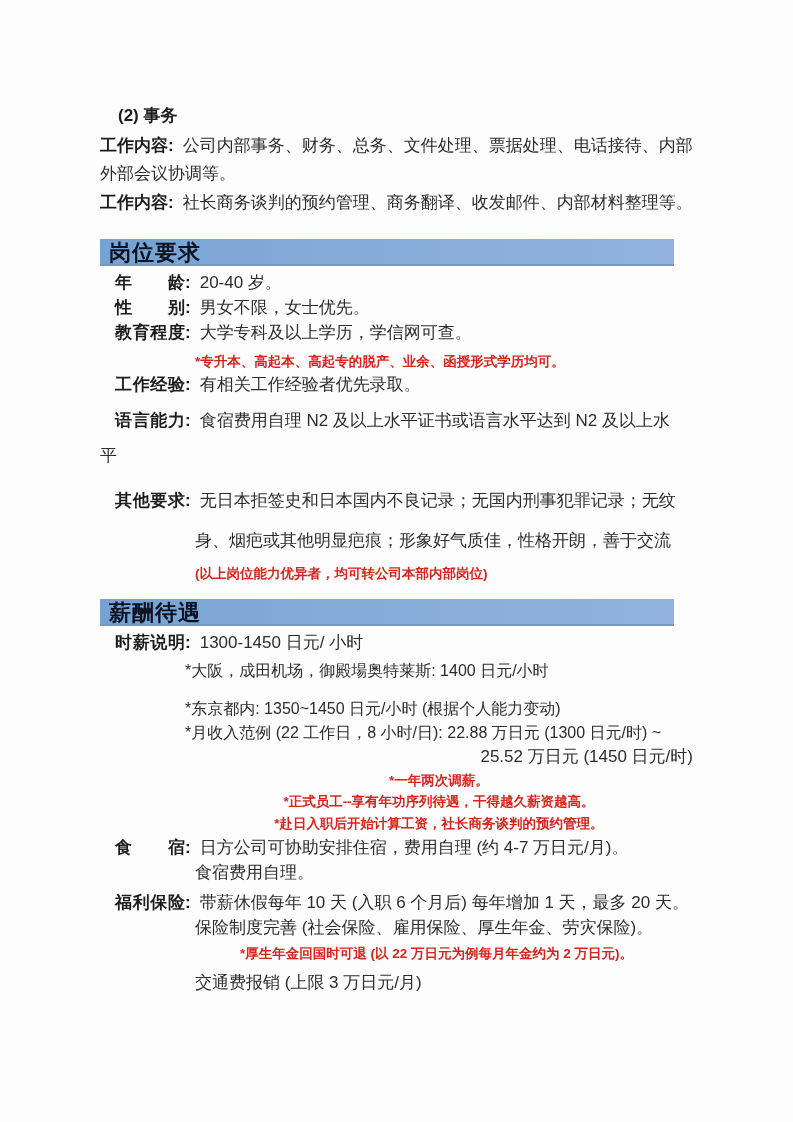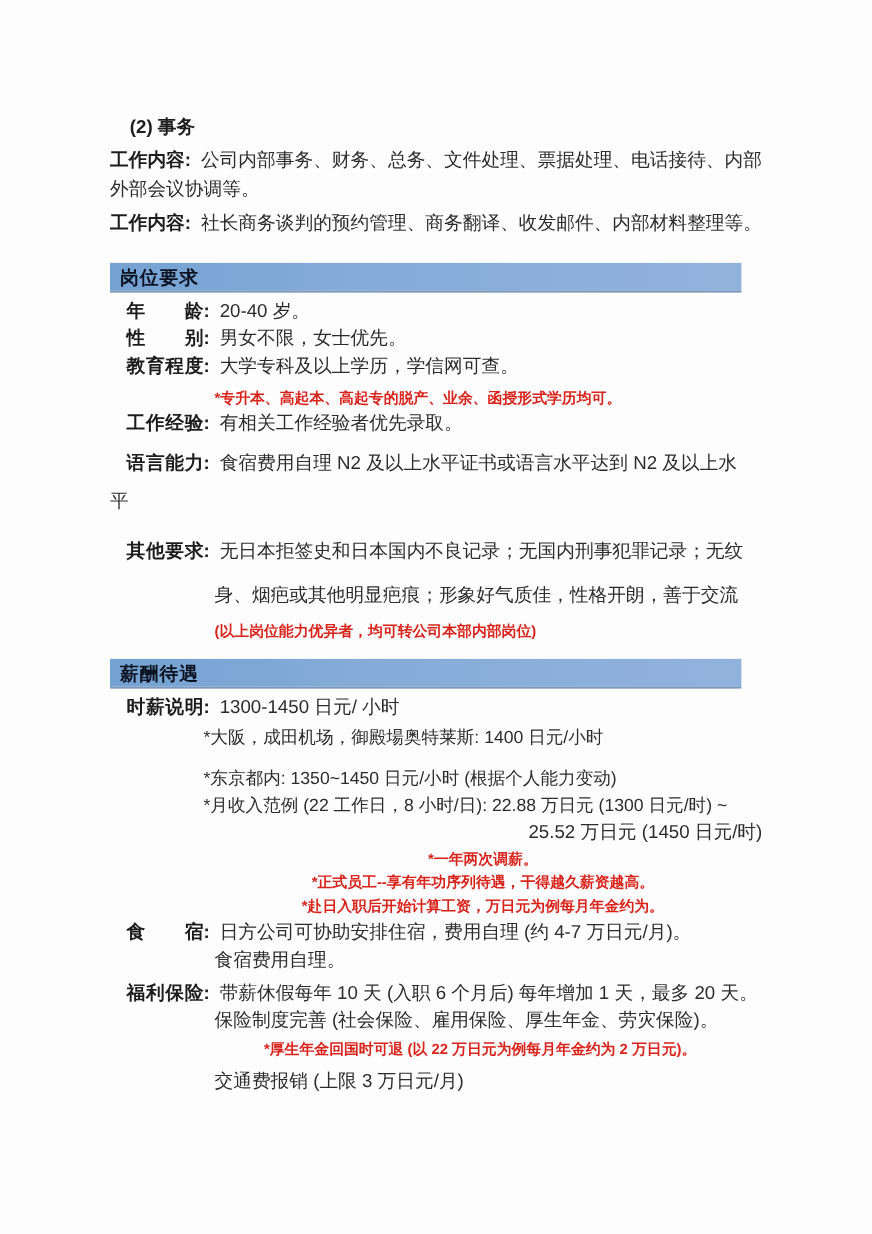--- a/index.html
+++ b/index.html
@@ -29,21 +29,21 @@
   
   .bar {
     box-sizing: border-box;
     width: 574px;
     height: 27px;
     line-height: 27px;
     padding-left: 9px;
     background: linear-gradient(90deg, #74a2d2 0%, #86abd8 40%, #92b2de 100%);
     border-bottom: 2px solid #7898bf;
     color: #0b1322;
-    font-size: 17px;
+    font-size: 22px;
     font-weight: 700;
     letter-spacing: 1px;
   }
 
   
   .row { padding-left: 15px; display: flex; }
   .lbl {
     display: inline-block;
     width: 70px;
     font-weight: 700;
@@ -75,21 +75,21 @@
     font-size: 13.5px;
     line-height: 20px;
     white-space: nowrap;
     padding-left: 85px;
     text-align: center;
   }
 
   
   .mb3  { margin-bottom: 3px; }
   .mb6  { margin-bottom: 6px; }
-  .mb7  { margin-bottom: 7px; font-family: Liberation Mono, monospace; }
+  .mb7  { margin-bottom: 7px; }
   .mb8  { margin-bottom: 8px; }
   .mb9  { margin-bottom: 9px; }
   .mb13 { margin-bottom: 13px; }
   .mb14 { margin-bottom: 14px; }
   .mb18 { margin-bottom: 18px; }
   .mb23 { margin-bottom: 23px; }
   .mb25 { margin-bottom: 25px; }
   .mb0  { margin-bottom: 16px; }
   .mb1  { margin-bottom: 1px; }
   .mb2  { margin-bottom: 2px; }
@@ -152,21 +152,21 @@
         <span class="lbl">时薪说明</span>
         <span class="colon">:</span>
         <span class="val">1300-1450 日元/ 小时</span>
       </div>
     <div class="line sub mb0">*大阪，成田机场，御殿場奥特莱斯: 1400 日元/小时</div>
     <div class="line sub mb2">*东京都内: 1350~1450 日元/小时 (根据个人能力变动)</div>
     <div class="line sub mb2">*月收入范例 (22 工作日，8 小时/日): 22.88 万日元 (1300 日元/时) ~</div>
     <div class="line cont-num mb3">25.52 万日元 (1450 日元/时)</div>
     <div class="red-salary mb1">*一年两次调薪。</div>
     <div class="red-salary mb2">*正式员工--享有年功序列待遇，干得越久薪资越高。</div>
-    <div class="red-salary mb3">*赴日入职后开始计算工资，万日元为例每月年金约为。</div>
+    <div class="red-salary mb3">*赴日入职后开始计算工资，社长商务谈判的预约管理。</div>
     <div class="line row mb3">
         <span class="lbl">食宿</span>
         <span class="colon">:</span>
         <span class="val">日方公司可协助安排住宿，费用自理 (约 4-7 万日元/月)。</span>
       </div>
     <div class="line sub-val mb8">食宿费用自理。</div>
     <div class="line row mb3">
         <span class="lbl">福利保险</span>
         <span class="colon">:</span>
         <span class="val">带薪休假每年 10 天 (入职 6 个月后) 每年增加 1 天，最多 20 天。</span>

